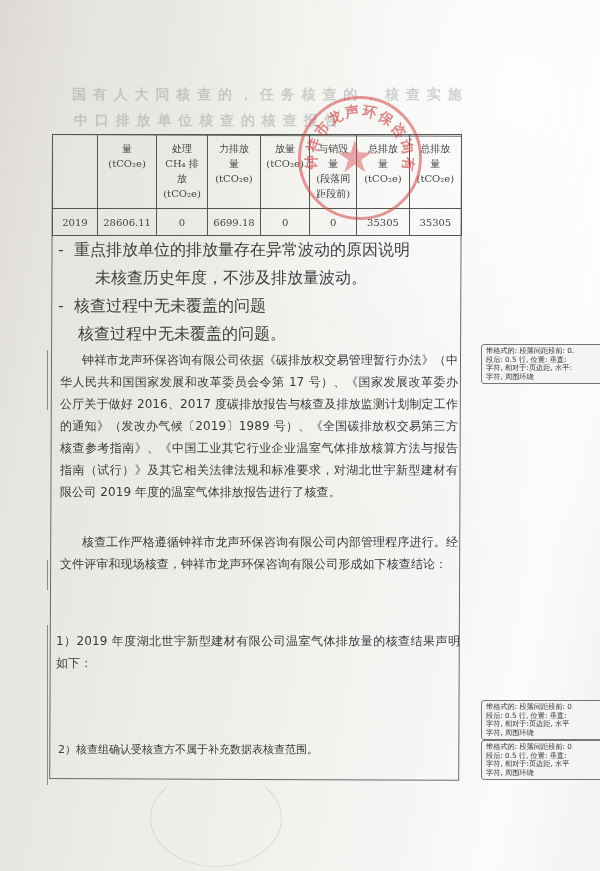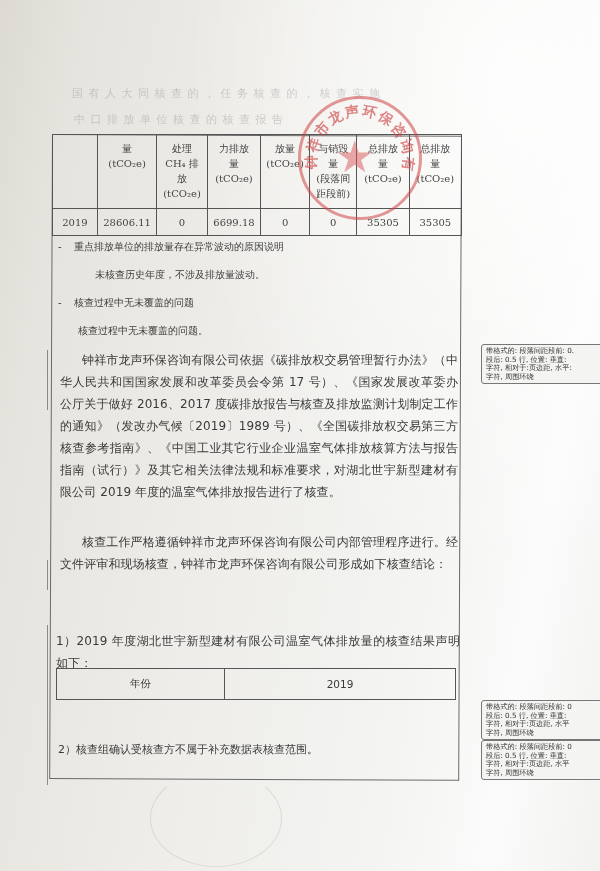--- a/index.html
+++ b/index.html
@@ -8,21 +8,21 @@
       background: linear-gradient(100deg, #dcdad3 0%, #e6e4de 12%, #eeede9 40%, #f4f4f2 70%, #fbfbfb 85%, #f2f2f0 100%);
       font-family: "DejaVu Sans", sans-serif;
       color: #3a3a3a;
     }
     .page-shade {
       position: absolute; left: 0; top: 0; width: 600px; height: 871px;
       background: radial-gradient(ellipse at 85% 10%, rgba(255,255,255,0.85) 0%, rgba(255,255,255,0) 45%);
       pointer-events: none;
     }
     .ghost-text {
-      position: absolute; color: rgba(120,120,120,0.32); font-size: 11px; font-weight: normal; letter-spacing: 1px;
+      position: absolute; color: rgba(120,120,120,0.32); font-size: 14px; font-weight: bold; letter-spacing: 1px;
       white-space: nowrap;
     }
     .ghost-1 { left: 72px; top: 86px; }
     .ghost-2 { left: 74px; top: 112px; }
     .main-frame {
       position: absolute; left: 52px; top: 134px; width: 410px; height: 645px;
       border: 1px solid #6a6a6a; box-sizing: border-box;
       transform: rotate(0.25deg); transform-origin: left top;
     }
     .left-bar { position: absolute; left: 47px; width: 1px; background: #8a8a8a; }
@@ -30,21 +30,21 @@
       position: absolute; left: 52px; top: 134px; width: 410px; border-collapse: collapse;
       font-family: "DejaVu Serif", serif; font-size: 10px; color: #444;
     }
     table.emissions td {
       border: 1px solid #555; text-align: center; vertical-align: top; padding: 6px 2px 2px 2px;
       line-height: 15px;
     }
     table.emissions tr.head td { height: 65px; }
     table.emissions tr.data td { vertical-align: middle; height: 22px; padding: 2px; }
     .section {
-      position: absolute; left: 58px; font-size: 10px; color: #3d3d3d; white-space: nowrap;
+      position: absolute; left: 58px; font-size: 16px; color: #3d3d3d; white-space: nowrap;
     }
     .bullet { display: inline-block; width: 16px; }
     .para {
       position: absolute; left: 60px; width: 398px; font-size: 12px; line-height: 22px; color: #3a3a3a;
       text-align: justify; letter-spacing: 0.1px;
     }
     .indent { display: inline-block; width: 22px; }
     table.result {
       position: absolute; left: 56px; top: 668px; width: 400px; border-collapse: collapse;
       font-size: 10.5px; color: #3a3a3a;
@@ -169,24 +169,20 @@
 </div>
 
 <div class="para" style="top:531px;">
   <span class="indent"></span><span>核查工作严格遵循钟祥市龙声环保咨询有限公司内部管理程序进行。经文件评审和现场核查，钟祥市龙声环保咨询有限公司形成如下核查结论：</span>
 </div>
 
 <div class="para" style="top:630px;left:56px;width:404px;">1）2019 年度湖北世宇新型建材有限公司温室气体排放量的核查结果声明如下：</div>
 
 <table class="result">
   <tbody>
-      <tr>
-    <td class="c1 center">年份</td>
-    <td class="center">2019</td>
-  </tr>
 </tbody>
   </table>
 
 <div class="note2">2）核查组确认受核查方不属于补充数据表核查范围。</div>
 
 <div class="comment" style="left:481px;top:344px;">
   <span>带格式的: 段落间距段前: 0.</span>
   <span>段后: 0.5 行, 位置: 垂直:</span>
   <span>字符, 相对于:页边距, 水平:</span>
   <span>字符, 周围环绕</span>

